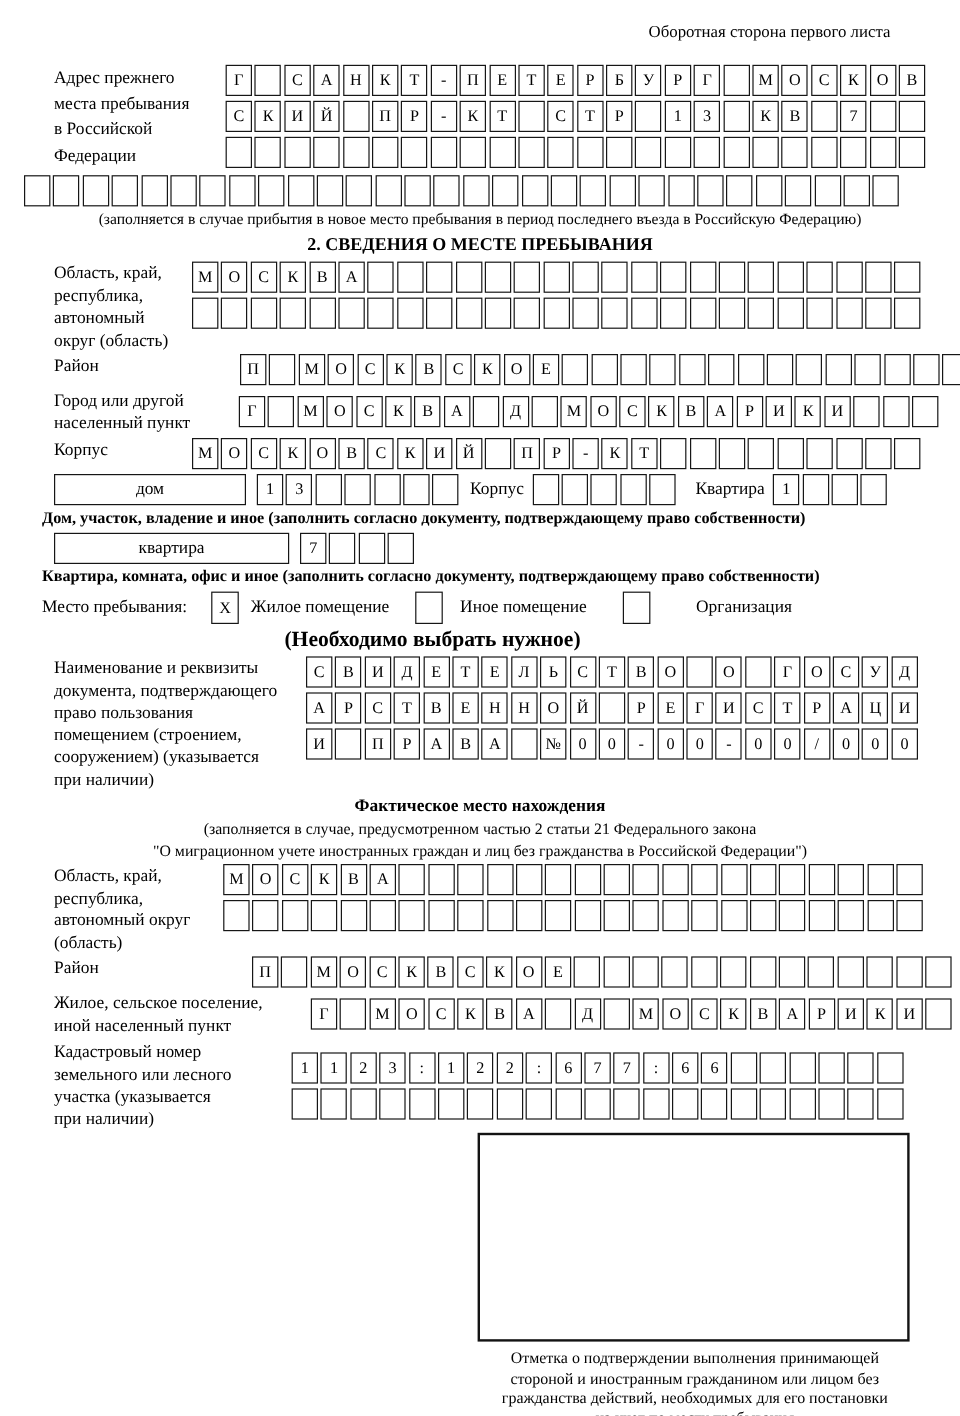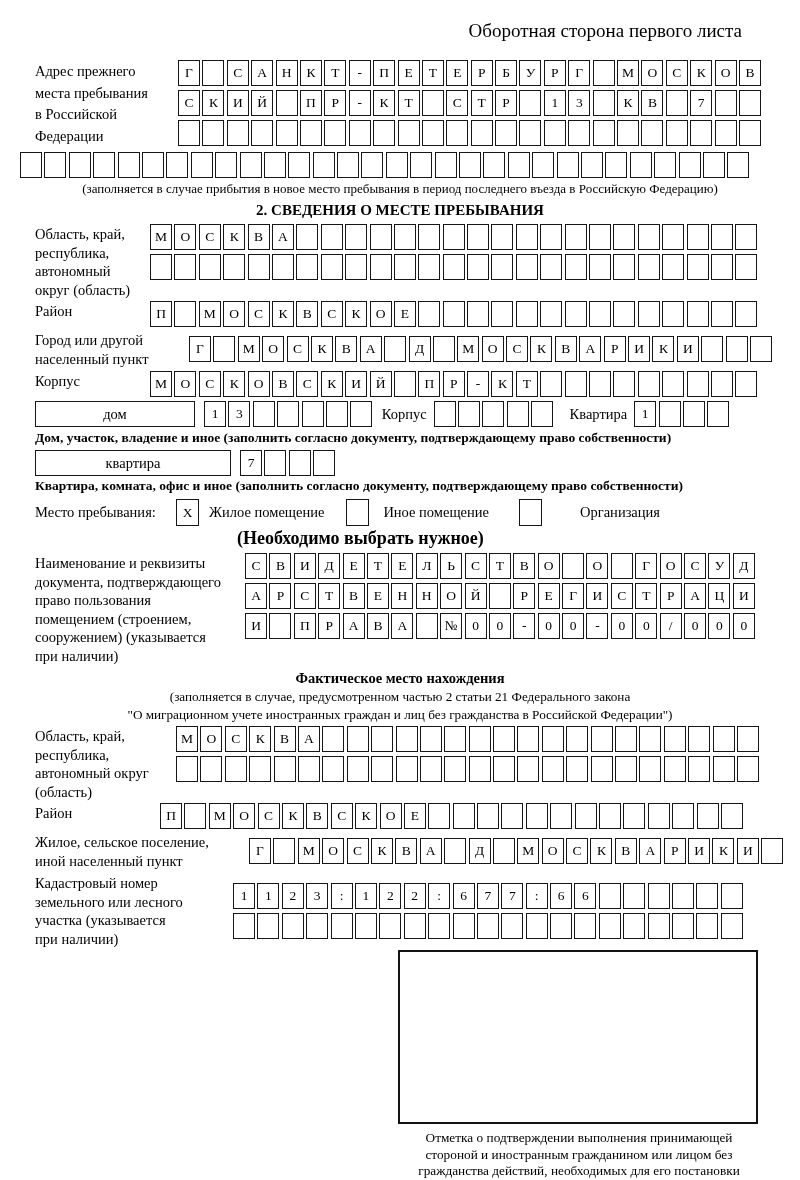--- a/index.html
+++ b/index.html
@@ -6,36 +6,36 @@
   .page{
     position:relative;
     width:800px;height:1180px;
     background:#ffffff;color:#000;
     font-family:"Liberation Serif","DejaVu Serif",serif;
     overflow:hidden;
   }
   .header-note{
     padding:20px 58px 0 0;
     text-align:right;
-    font-size:19px;
+    font-size:14px;
   }
   
   .box-row{display:flex;}
   .cell{
     flex:0 0 auto;
     width:20px;height:24px;
     border:1.6px solid #161616;
     margin-right:2.4px;
     text-align:center;
     font-size:13.5px;line-height:24px;
     overflow:hidden;
   }
   .box-col .box-row + .box-row{margin-top:4px;}
   
-  .frow{display:flex;align-items:flex-start;margin-left:35px;}
+  .frow{display:flex;align-items:flex-start;margin-left:45px;}
   .frow.vcenter{align-items:center;gap:16px;}
   .flabel{
     flex:0 0 auto;
     font-size:14.5px;line-height:18.5px;
     white-space:pre-line;
     padding-top:1px;
   }
   .w-addr{width:143px;line-height:21.5px;}
   .w-obl{width:115px;}
   .w-raion{width:115px;}
@@ -59,21 +59,21 @@
     text-align:center;font-size:14.5px;line-height:24px;
   }
   .dom-box{width:158px;margin-right:9px;}
   .kv-box{width:194px;margin-right:9px;}
   .inline-label{flex:0 0 auto;font-size:14.5px;line-height:27px;margin:0 7px;}
   
   .mesto-row{display:flex;align-items:center;margin-left:35px;margin-top:5px;font-size:14.5px;}
   .mesto-row .mlabel{flex:0 0 auto;}
   .cb .cell{width:21px;height:25px;line-height:25px;margin-right:0;}
   
-  .mt2{margin-top:2px;} .mt3{margin-top:3px;} .mt4{margin-top:4px;} .mt5{margin-top:5px;}
+  .mt2{margin-top:2px;gap:40px;} .mt3{margin-top:3px;} .mt4{margin-top:4px;} .mt5{margin-top:5px;}
   .mt18{margin-top:18px;}
   
   .stamp-box{
     margin:2px 0 0 398px;
     width:356px;height:170px;
     border:2px solid #131313;
   }
   .stamp-note{
     margin:6px 0 0 388px;
     width:382px;

